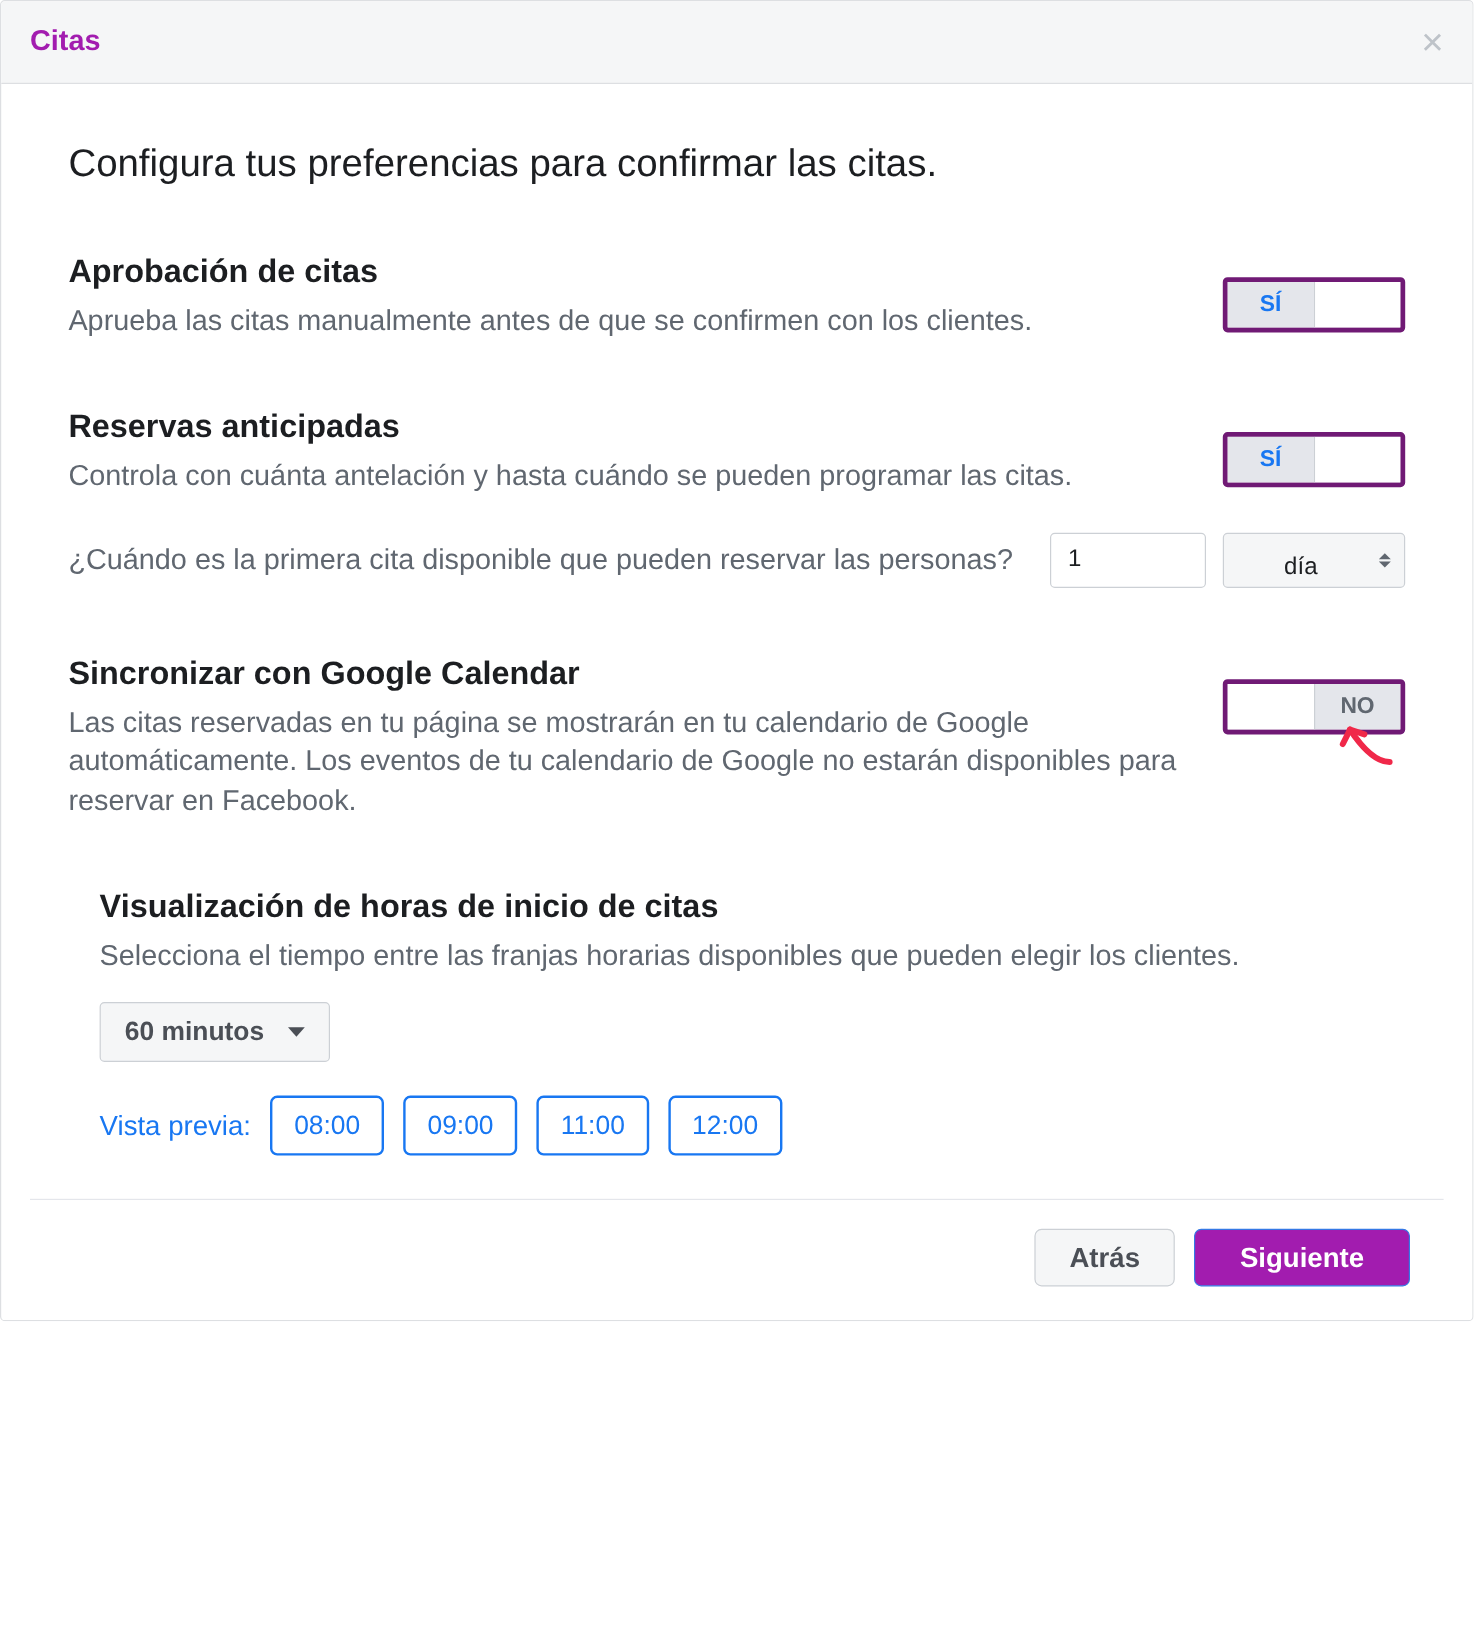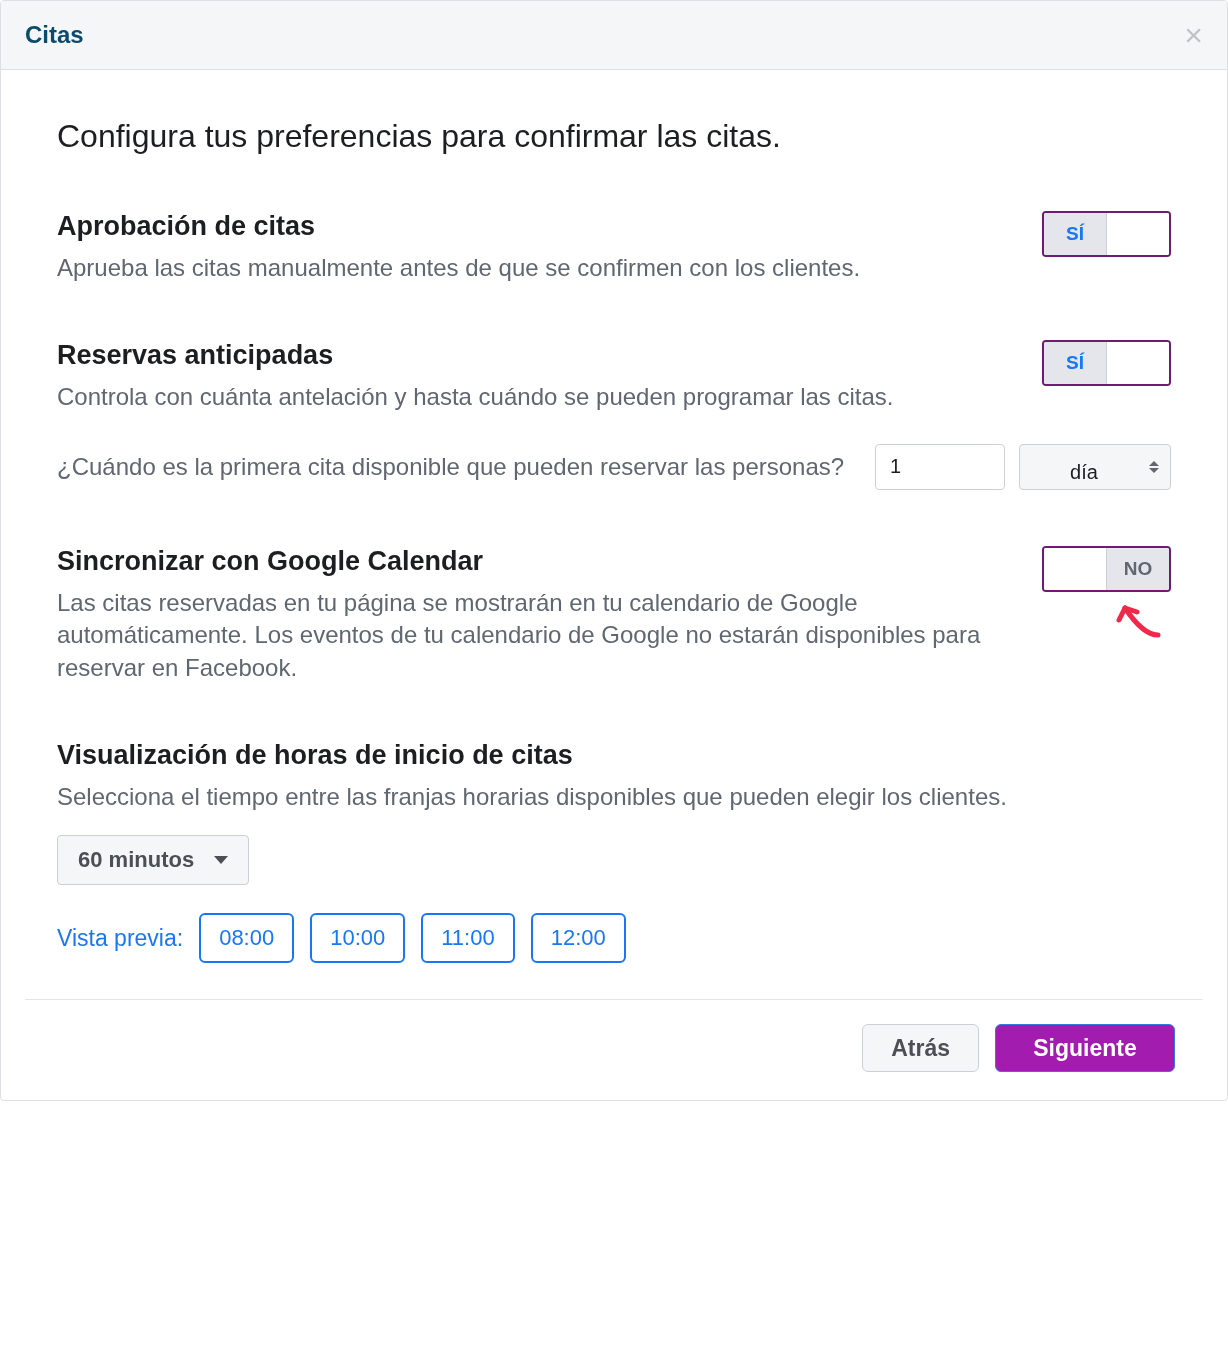--- a/index.html
+++ b/index.html
@@ -19,21 +19,21 @@
       display: flex;
       justify-content: space-between;
       align-items: center;
       padding: 18px 24px;
       background: #f5f6f7;
       border-bottom: 1px solid #dddfe2;
     }
     .modal-title {
       font-size: 24px;
       font-weight: 700;
-      color: #0c4a6e;
+      color: #a21caf;
     }
     .close-btn {
       font-size: 32px;
       color: #bec3c9;
       cursor: pointer;
       line-height: 1;
       font-weight: 300;
     }
     .modal-body {
       padding: 48px 56px 0 56px;
@@ -60,27 +60,27 @@
       color: #1c1e21;
       margin-bottom: 10px;
     }
     .section-desc {
       font-size: 24px;
       color: #606770;
       line-height: 1.35;
     }
     .toggle {
       display: flex;
-      width: 129px;
+      width: 152px;
       height: 46px;
-      border: 2px solid #701a75;
+      border: 4px solid #701a75;
       border-radius: 4px;
       overflow: hidden;
       flex-shrink: 0;
-      margin-top: 0;
+      margin-top: 20px;
     }
     .toggle-half {
       flex: 1;
       display: flex;
       align-items: center;
       justify-content: center;
       font-size: 19px;
       font-weight: 700;
       background: #fff;
     }
@@ -296,31 +296,31 @@
           <div class="toggle-half"></div>
           <div class="toggle-half active-no">NO</div>
         </div>
       </div>
       <svg class="arrow-annotation" width="50" height="40" viewBox="0 0 50 40">
         <path d="M 45 35 Q 30 35 12 8" stroke="#f02849" stroke-width="5" fill="none" stroke-linecap="round"></path>
         <path d="M 12 8 L 6 20 M 12 8 L 24 12" stroke="#f02849" stroke-width="5" fill="none" stroke-linecap="round"></path>
       </svg>
     </div>
 
-    <div class="section" style="margin-bottom:0;">
+    <div class="section" style="margin-bottom:0;margin-left:26px;">
       <div class="section-heading">Visualización de horas de inicio de citas</div>
       <div class="section-desc">Selecciona el tiempo entre las franjas horarias disponibles que pueden elegir los clientes.</div>
       <button class="dropdown-btn">
         <span>60 minutos</span>
         <span class="dropdown-caret"></span>
       </button>
       <div class="preview-row">
         <span class="preview-label">Vista previa:</span>
         <span class="time-chip">08:00</span>
-        <span class="time-chip">10:00</span>
+        <span class="time-chip">09:00</span>
         <span class="time-chip">11:00</span>
         <span class="time-chip">12:00</span>
       </div>
     </div>
 
   </div>
 
   <div class="modal-footer">
     <button class="btn btn-secondary">Atrás</button>
     <button class="btn btn-primary">Siguiente</button>

